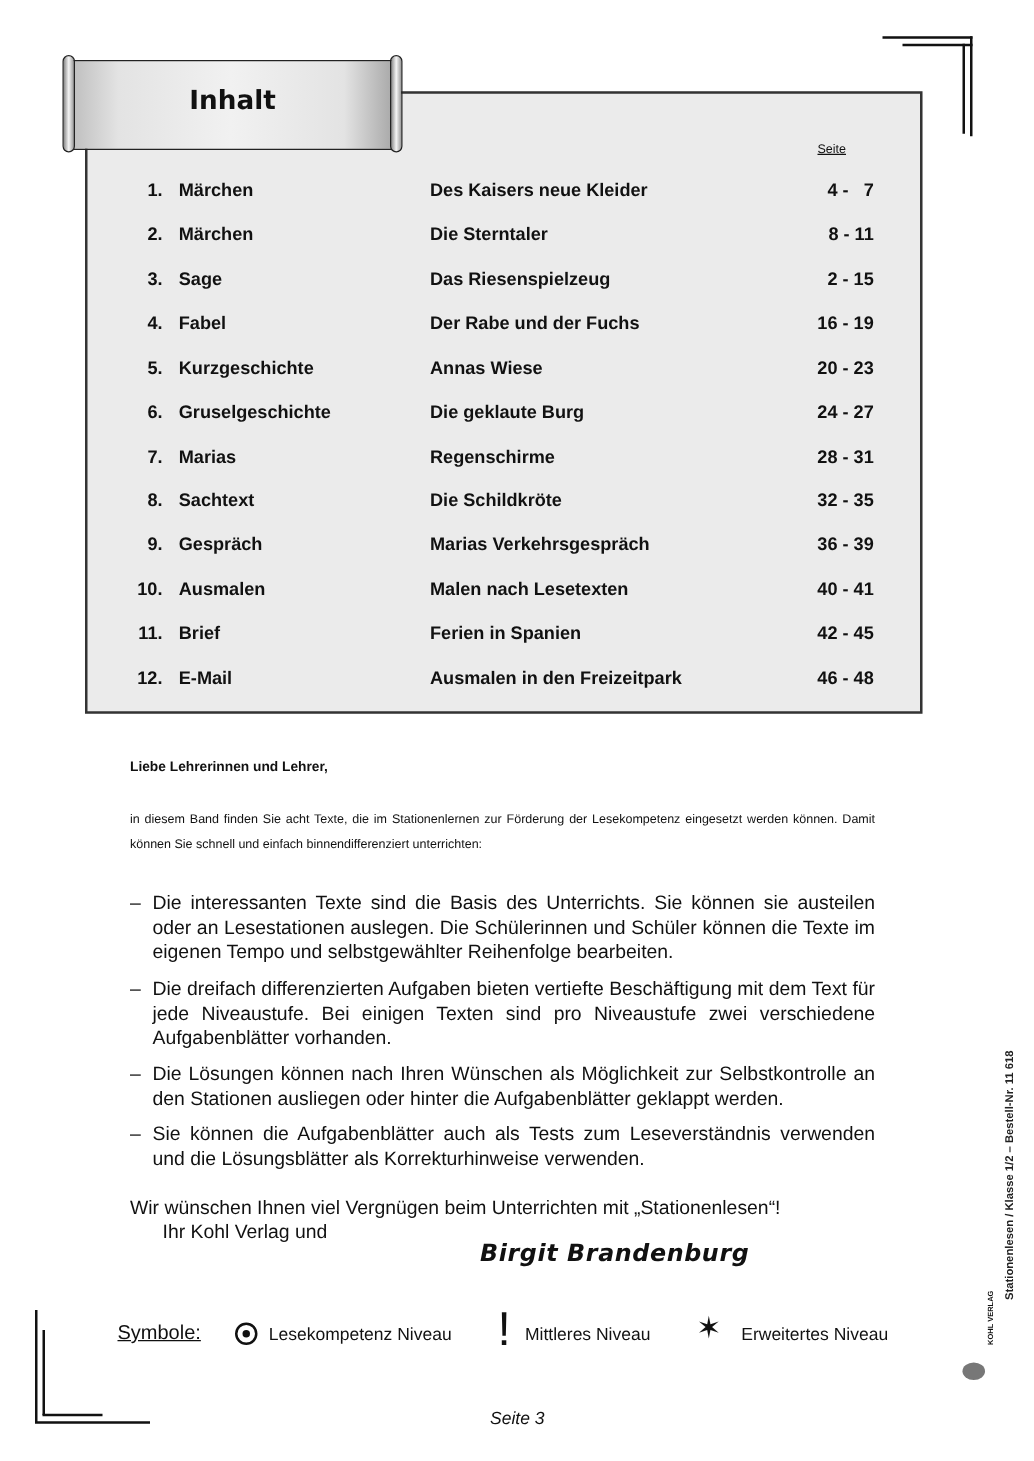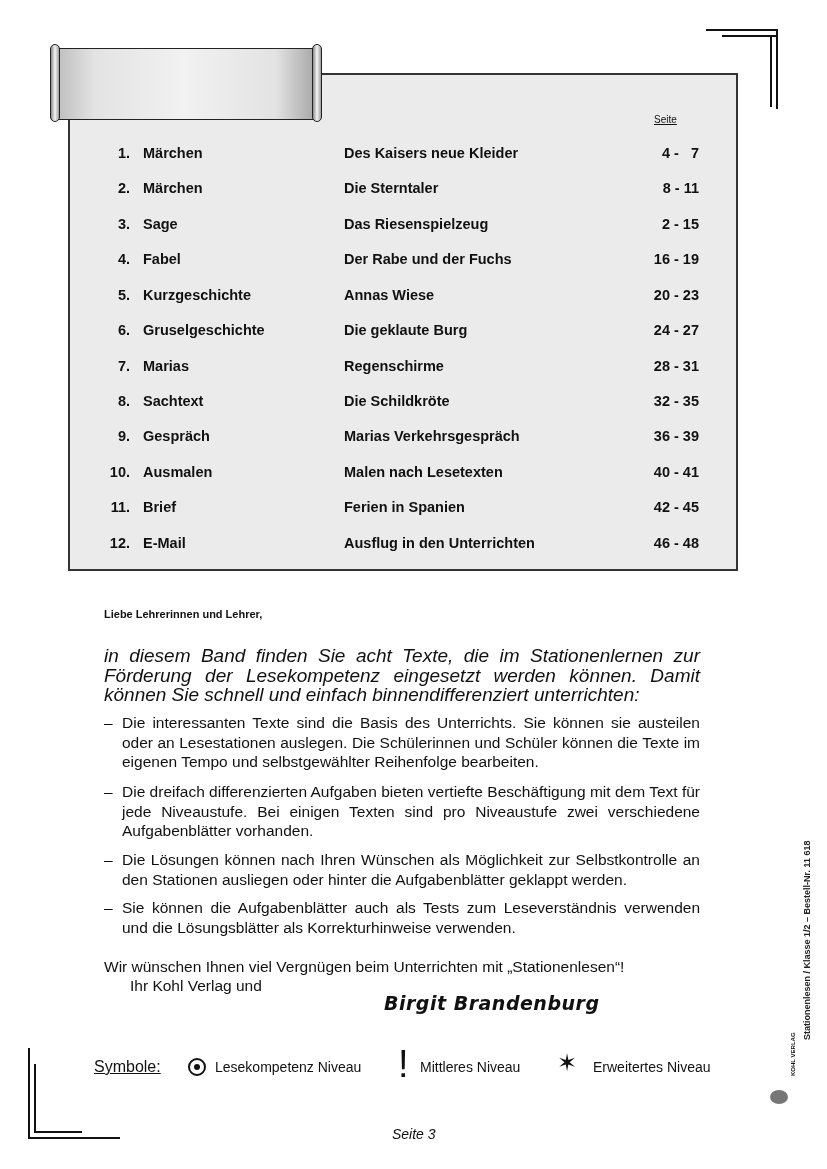--- a/index.html
+++ b/index.html
@@ -33,21 +33,21 @@
   .seite-head { position:absolute; left:654px; top:114px; font-size:10px; text-decoration:underline; }
 
   .toc-row { position:absolute; left:0; width:827px; height:20px; font-size:14.5px; font-weight:bold; }
   .toc-row .num { position:absolute; right:697px; text-align:right; }
   .toc-row .cat { position:absolute; left:143px; }
   .toc-row .ttl { position:absolute; left:344px; }
   .toc-row .pg  { position:absolute; right:128px; text-align:right; white-space:pre; }
 
   
   .greeting { position:absolute; left:104px; top:608px; font-size:11px; font-weight:bold; }
-  .para { position:absolute; left:104px; width:596px; font-size:19px; line-height:19.5px; text-align:justify;font-style:italic; }
+  .para { position:absolute; left:104px; width:596px; font-size:10px; line-height:19.5px; text-align:justify; }
   .bullet { position:absolute; left:104px; width:596px; font-size:15.5px; line-height:19.5px; text-align:justify; }
   .bullet .dash { position:absolute; left:0; top:0; }
   .bullet .txt { display:block; margin-left:18px; }
 
   .closing1 { position:absolute; left:104px; top:958px; font-size:15.5px; }
   .closing2 { position:absolute; left:104px; top:977px; font-size:15.5px;margin-left:26px; }
   .signature { position:absolute; left:384px; top:992px; font-family:"DejaVu Sans", sans-serif; font-style:italic; font-weight:bold; font-size:19px; letter-spacing:0.5px; }
 
   
   .sym-label { position:absolute; left:94px; top:1058px; font-size:16px; font-weight:normal; text-decoration:underline; }
@@ -79,20 +79,21 @@
   <div class="h1"></div>
   <div class="h2"></div>
 </div>
 
 <div class="toc-box"></div>
 
 <div class="banner">
   <div class="body"></div>
   <div class="roll-l"></div>
   <div class="roll-r"></div>
+  <div class="title">Inhalt</div>
 </div>
 
 <div class="seite-head">Seite</div>
 
 <div>
   <div class="toc-row" style="top:145px">
     <span class="num">1.</span>
     <span class="cat">Märchen</span>
     <span class="ttl">Des Kaisers neue Kleider</span>
     <span class="pg">4 -   7</span>
@@ -153,21 +154,21 @@
   </div>
   <div class="toc-row" style="top:499px">
     <span class="num">11.</span>
     <span class="cat">Brief</span>
     <span class="ttl">Ferien in Spanien</span>
     <span class="pg">42 - 45</span>
   </div>
   <div class="toc-row" style="top:535px">
     <span class="num">12.</span>
     <span class="cat">E-Mail</span>
-    <span class="ttl">Ausflug in den Unterrichten</span>
+    <span class="ttl">Ausmalen in den Freizeitpark</span>
     <span class="pg">46 - 48</span>
   </div>
 </div>
 
 <div class="greeting">Liebe Lehrerinnen und Lehrer,</div>
 <div class="para" style="top:646px">in diesem Band finden Sie acht Texte, die im Stationenlernen zur Förderung der Lesekompetenz eingesetzt werden können. Damit können Sie schnell und einfach binnendifferenziert unterrichten:</div>
 
 <div class="bullet" style="top:713px">
   <span class="dash">–</span>
   <span class="txt">Die interessanten Texte sind die Basis des Unterrichts. Sie können sie austeilen oder an Lesestationen auslegen. Die Schülerinnen und Schüler können die Texte im eigenen Tempo und selbstgewählter Reihenfolge bearbeiten.</span>

